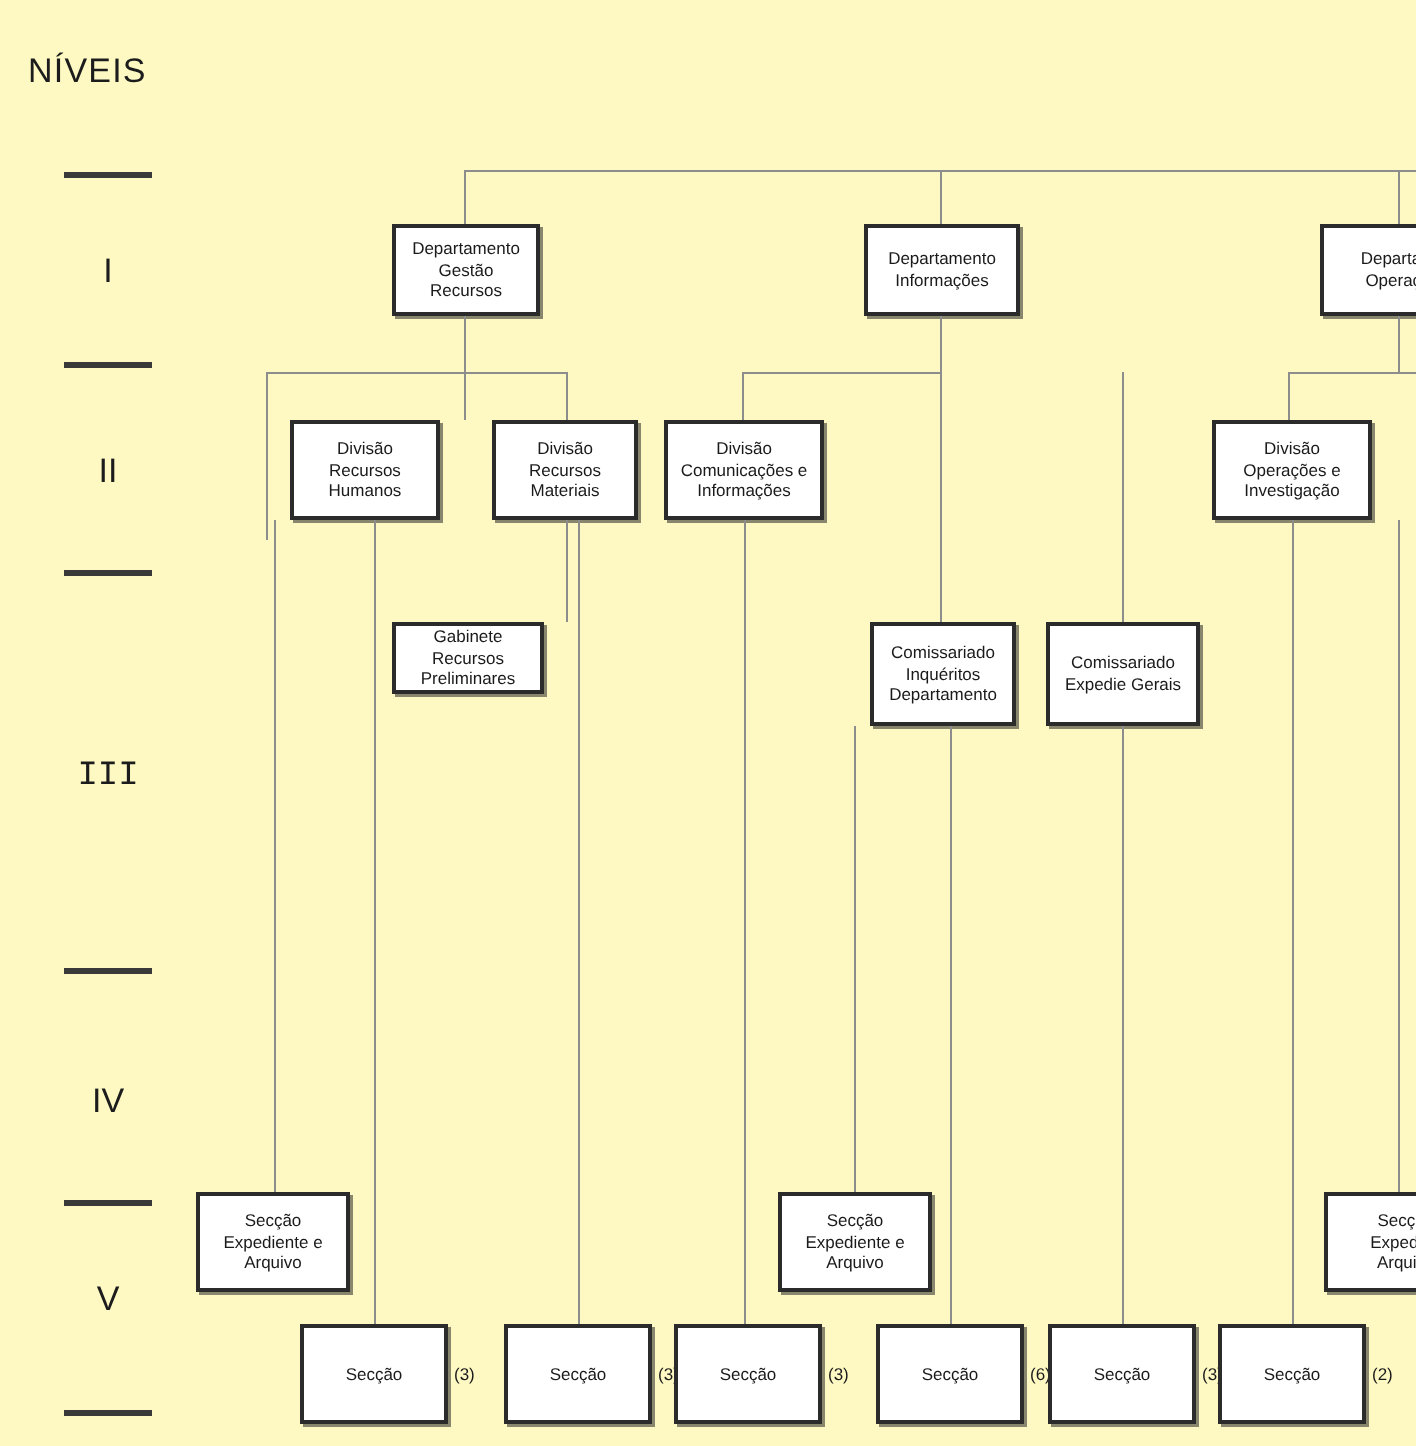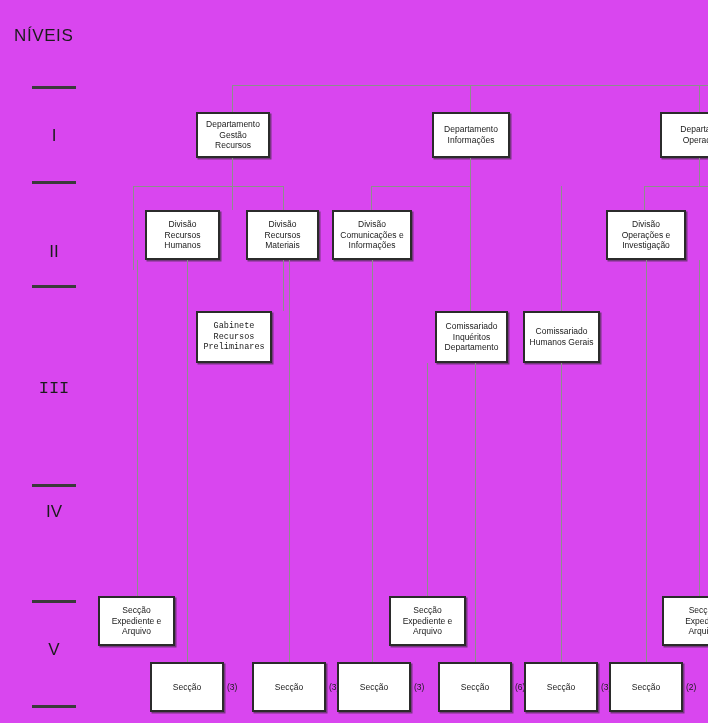--- a/index.html
+++ b/index.html
@@ -4,21 +4,21 @@
 <style>
   html, body {
     margin: 0;
     padding: 0;
     background: #ffffff;
   }
   #canvas {
     position: relative;
     width: 708px;
     height: 723px;
-    background: #d946ef;
+    background: #fef9c3;
     overflow: hidden;
     font-family: "Liberation Sans", sans-serif;
   }
 
   
   .niveis-title {
     position: absolute;
     left: 14px;
     top: 26px;
     font-size: 17px;
@@ -84,27 +84,27 @@
 <body>
 
 <div id="canvas">
 
   <div class="niveis-title">NÍVEIS</div>
 
   <div class="level-rule" style="top:86px;"></div>
   <div class="level-label" style="top:126px;">I</div>
 
   <div class="level-rule" style="top:181px;"></div>
-  <div class="level-label" style="top:242px;">II</div>
+  <div class="level-label" style="top:226px;">II</div>
 
   <div class="level-rule" style="top:285px;"></div>
   <div class="level-label" style="top:379px;font-family:Liberation Mono, monospace;">III</div>
 
   <div class="level-rule" style="top:484px;"></div>
-  <div class="level-label" style="top:502px;text-align:center;">IV</div>
+  <div class="level-label" style="top:541px;text-align:center;">IV</div>
 
   <div class="level-rule" style="top:600px;"></div>
   <div class="level-label" style="top:640px;">V</div>
 
   <div class="level-rule" style="top:705px;"></div>
 
   <div class="hline" style="left:232px; top:85px; width:476px;"></div>
   <div class="vline" style="left:232px; top:85px; height:27px;"></div>
   <div class="vline" style="left:470px; top:85px; height:27px;"></div>
   <div class="vline" style="left:699px; top:85px; height:27px;"></div>
@@ -171,40 +171,40 @@
   </div>
 
   <div class="node" style="left:606px; top:210px; width:80px; height:50px;">
     <div>
       <span>Divisão</span>
       <span>Operações e</span>
       <span>Investigação</span>
     </div>
   </div>
 
-  <div class="node" style="left:196px; top:311px; width:76px; height:52px;font-family:Liberation Mono, monospace;">
+  <div class="node" style="left:196px; top:311px; width:76px; height:36px;">
     <div>
       <span>Gabinete</span>
       <span>Recursos</span>
       <span>Preliminares</span>
     </div>
   </div>
 
   <div class="node" style="left:435px; top:311px; width:73px; height:52px;">
     <div>
       <span>Comissariado</span>
       <span>Inquéritos</span>
       <span>Departamento</span>
     </div>
   </div>
 
   <div class="node" style="left:523px; top:311px; width:77px; height:52px;">
     <div>
       <span>Comissariado</span>
-      <span>Humanos Gerais</span>
+      <span>Expedie Gerais</span>
     </div>
   </div>
 
   <div class="vline" style="left:283px; top:260px; height:51px;"></div>
   <div class="vline" style="left:561px; top:186px; height:125px;"></div>
 
   <div class="vline" style="left:137px; top:260px; height:336px;"></div>
   <div class="vline" style="left:187px; top:260px; height:405px;"></div>
   <div class="vline" style="left:289px; top:260px; height:405px;"></div>
   <div class="vline" style="left:372px; top:260px; height:405px;"></div>

